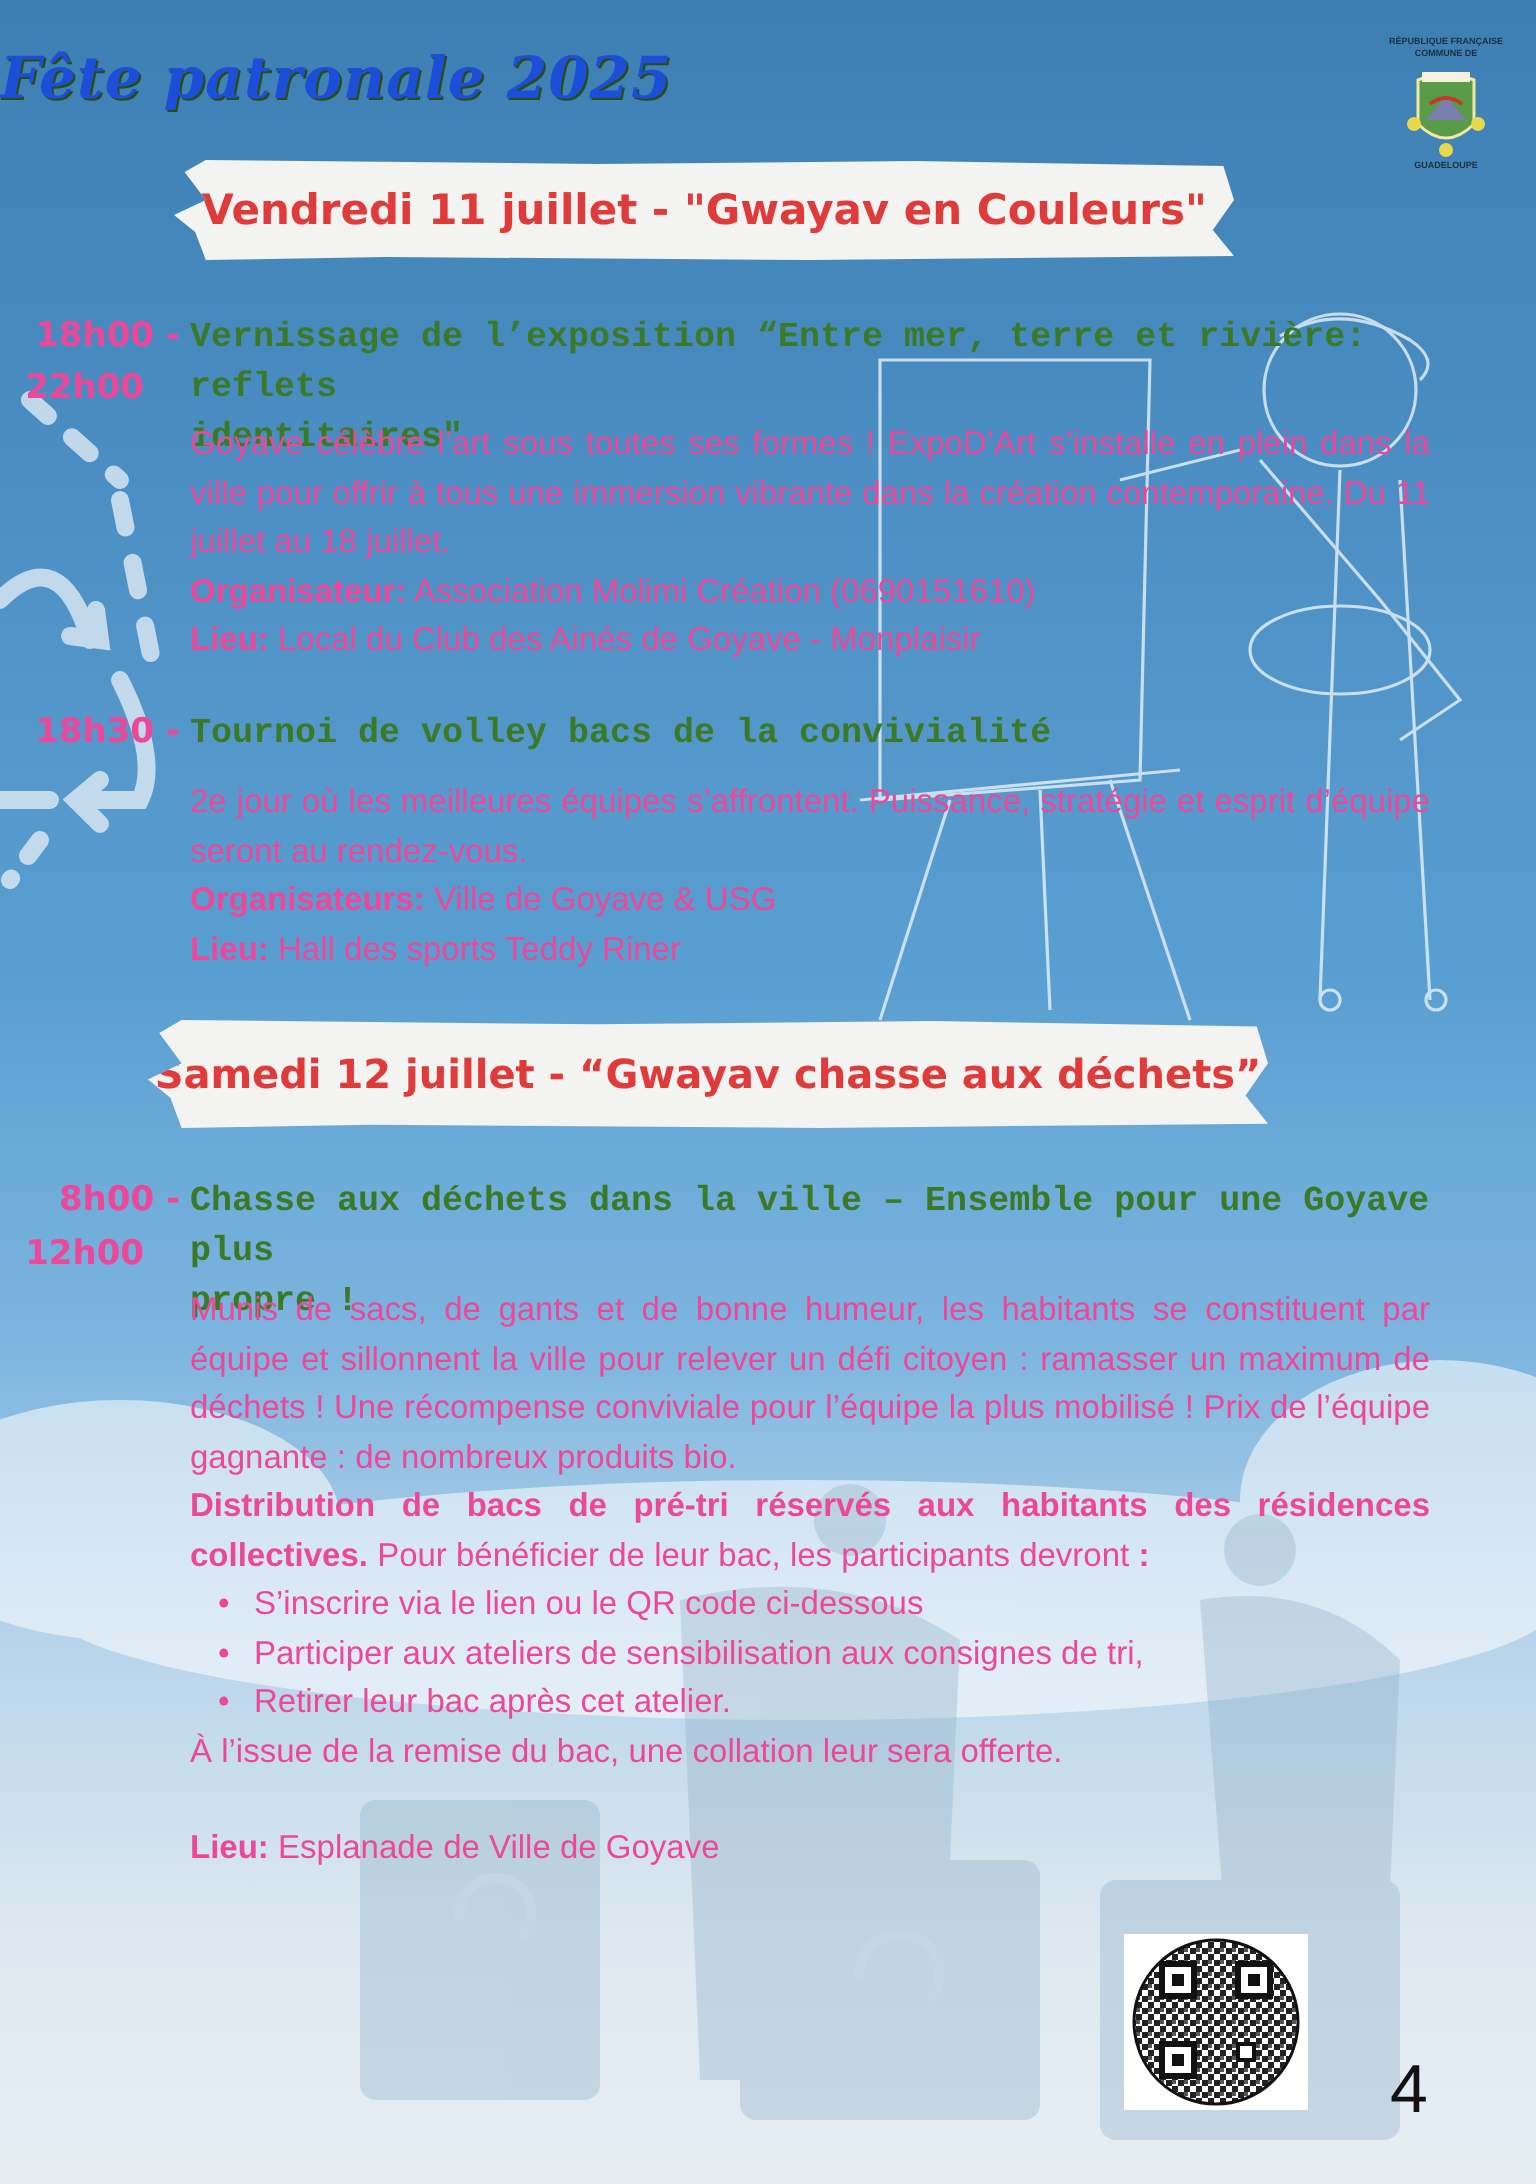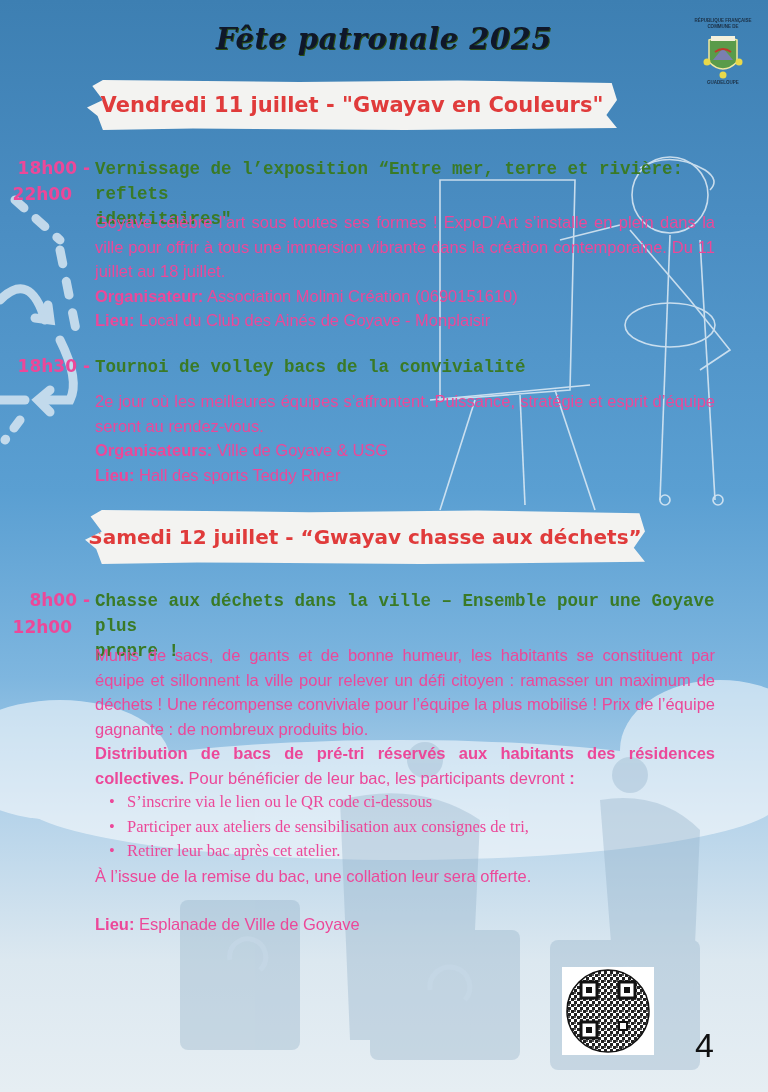--- a/index.html
+++ b/index.html
@@ -5,54 +5,54 @@
   * { box-sizing: border-box; margin: 0; padding: 0; }
   html, body { width: 768px; height: 1092px; overflow: hidden; }
   body {
     position: relative;
     font-family: "Liberation Sans", sans-serif;
     background: linear-gradient(180deg, #3d7fb2 0%, #4a8dc2 20%, #5a9fd2 45%, #7eb6df 62%, #b7d4ea 75%, #dce8f0 88%, #e6eef3 100%);
     color: #1e1e1e;
   }
   .bg-layer { position: absolute; inset: 0; pointer-events: none; }
   .title {
-    position: absolute; top: 22px; left: 0; width: 768px; text-align: center;
+    position: absolute; top: 22px; left: 0; width: 768px; 
     font-family: "DejaVu Serif", serif; font-style: italic; font-weight: bold;
-    font-size: 29px; color: #0f172a; letter-spacing: 0.5px;
+    font-size: 29px; color: #1d4ed8; letter-spacing: 0.5px;
     text-shadow: 1px 1px 0 #2a4d14;
   }
   .logo {
     position: absolute; top: 18px; left: 692px; width: 62px; height: 80px;
     display: flex; flex-direction: column; align-items: center;
   }
   .logo-line { font-size: 4.5px; color: #1b2f44; font-weight: bold; text-align: center; line-height: 6px; }
   .logo-crest { width: 44px; height: 48px; margin-top: 2px; }
   .banner {
     position: absolute; background: #f3f3f1; display: flex; align-items: center; justify-content: center;
     clip-path: polygon(1% 12%, 3% 0%, 40% 4%, 70% 1%, 99% 6%, 100% 40%, 98% 70%, 100% 96%, 60% 100%, 20% 97%, 3% 100%, 2% 72%, 0% 55%, 3% 40%);
   }
   .banner span { color: #e03b3b; font-weight: bold; font-size: 21px; font-family: "DejaVu Sans", sans-serif; }
   .banner.b1 { top: 80px; left: 87px; width: 530px; height: 50px; }
-  .banner.b2 { top: 510px; left: 85px; width: 560px; height: 54px; }
+  .banner.b2 { top: 510px; left: 74px; width: 560px; height: 54px; }
   .banner.b2 span { font-size: 20px; }
   .time {
     position: absolute; color: #ec4899; font-weight: bold; font-size: 17px; text-align: right;
     font-family: "DejaVu Sans", sans-serif;
   }
   .ev-title {
     position: absolute; left: 95px; width: 625px; color: #3a7a26; font-weight: bold; font-size: 17.5px; line-height: 25px;
     font-family: "DejaVu Sans", sans-serif;
   }
   .body-text {
     position: absolute; left: 95px; width: 620px; font-size: 16.5px; line-height: 24.5px; text-align: justify; color: #ec4899;
   }
   .body-text b { font-weight: bold; }
   .line { display: block; font-family: Liberation Mono, monospace; }
   .bullets { list-style: none; padding-left: 10px; }
-  .bullets li { position: relative; padding-left: 22px; font-family: Liberation Serif, serif; }
+  .bullets li { position: relative; padding-left: 22px; }
   .bullets li::before { content: "\2022"; position: absolute; left: 4px; top: 0; }
   .qr {
     position: absolute; left: 562px; top: 967px; width: 92px; height: 88px; background: #fff;
     display: flex; align-items: center; justify-content: center;
   }
   .page-num { position: absolute; left: 695px; top: 1026px; font-size: 34px; color: #111; font-family: "Liberation Sans", sans-serif; }
 </style>
 </head>
 <body>
 

